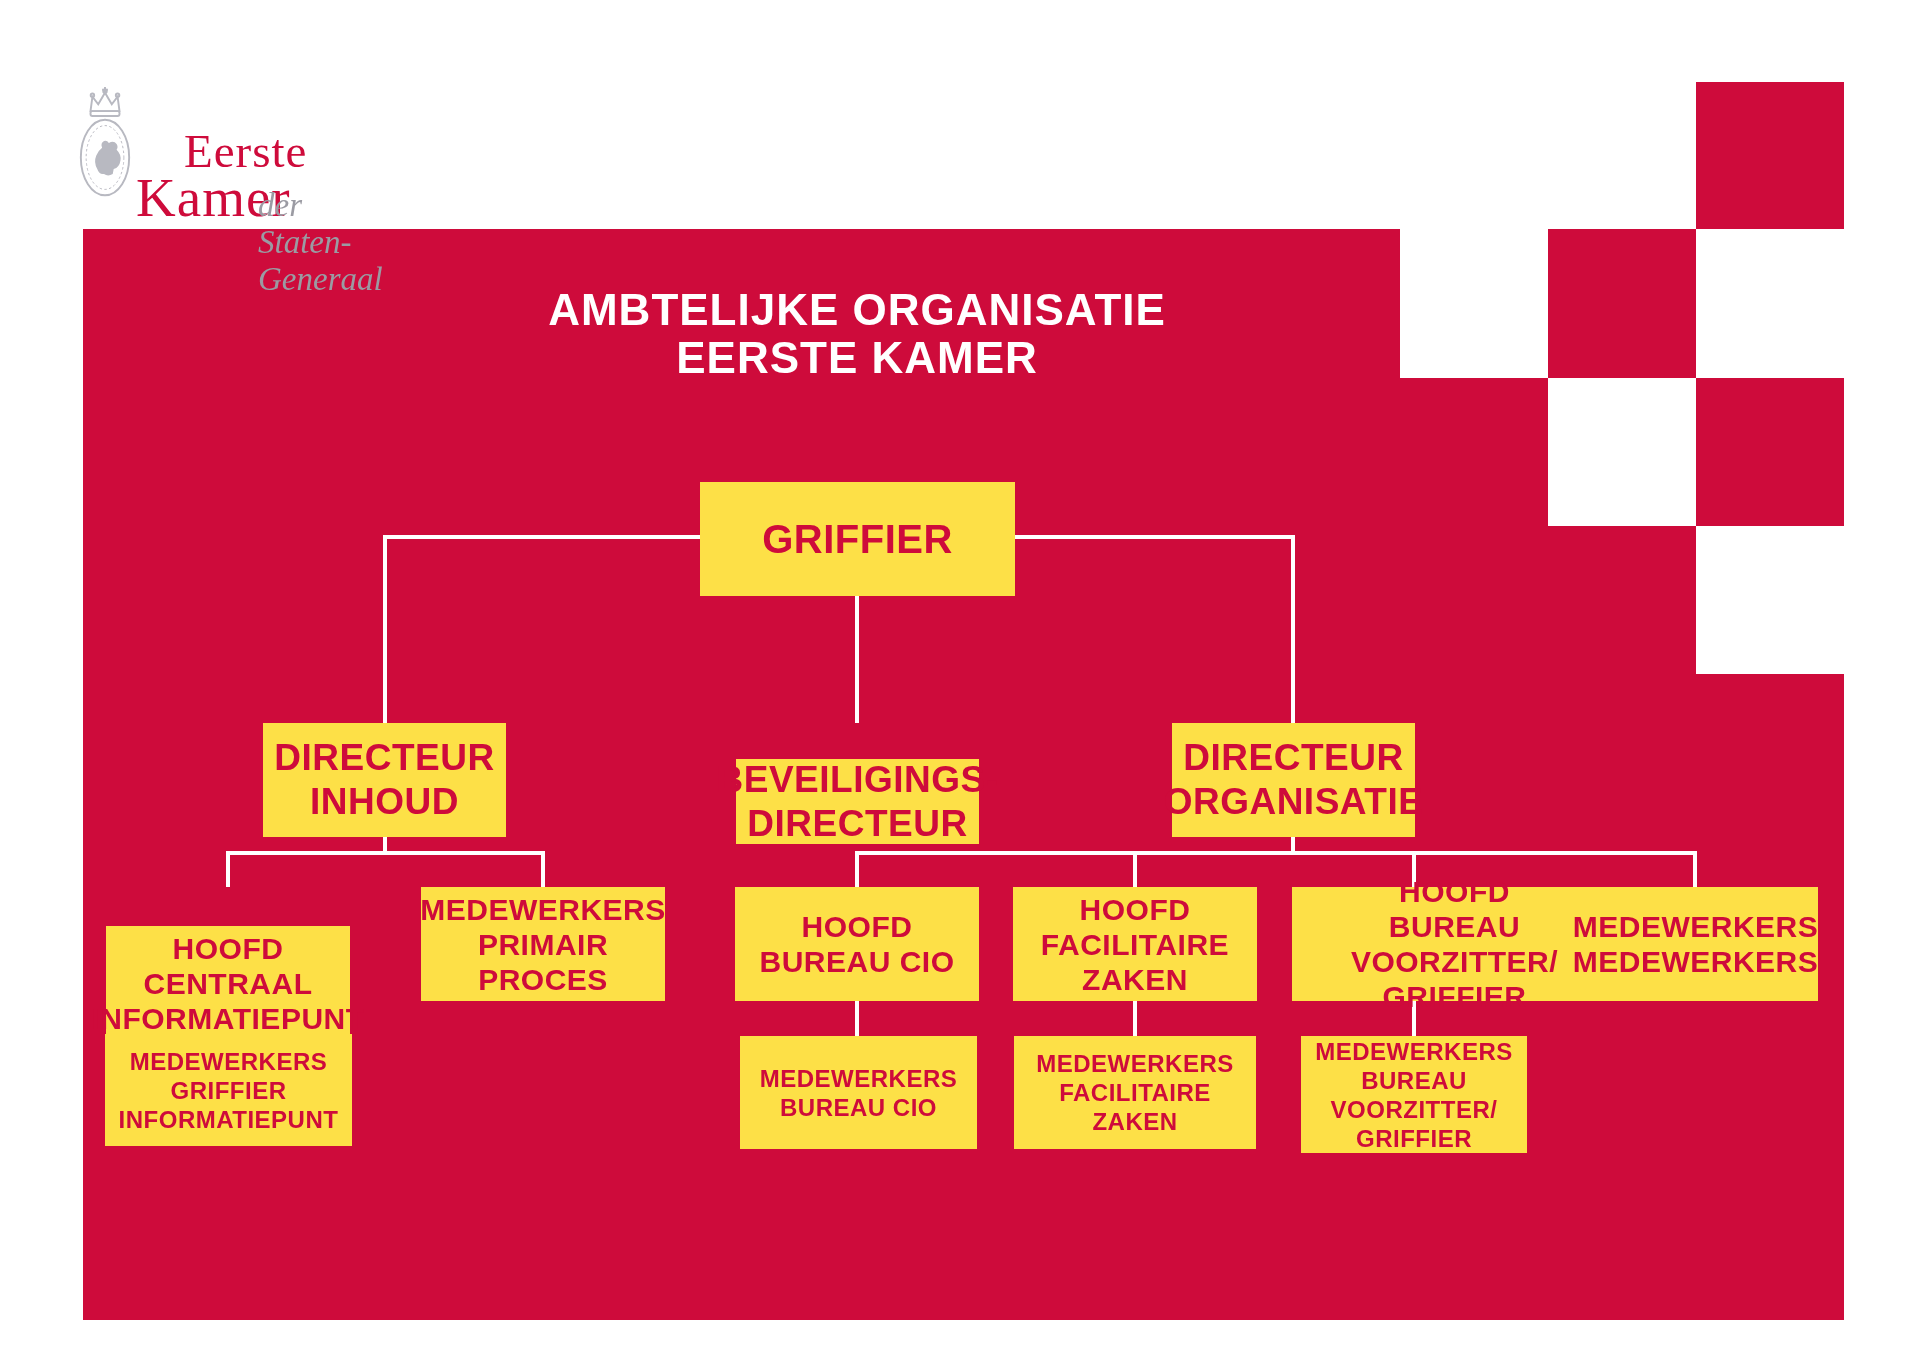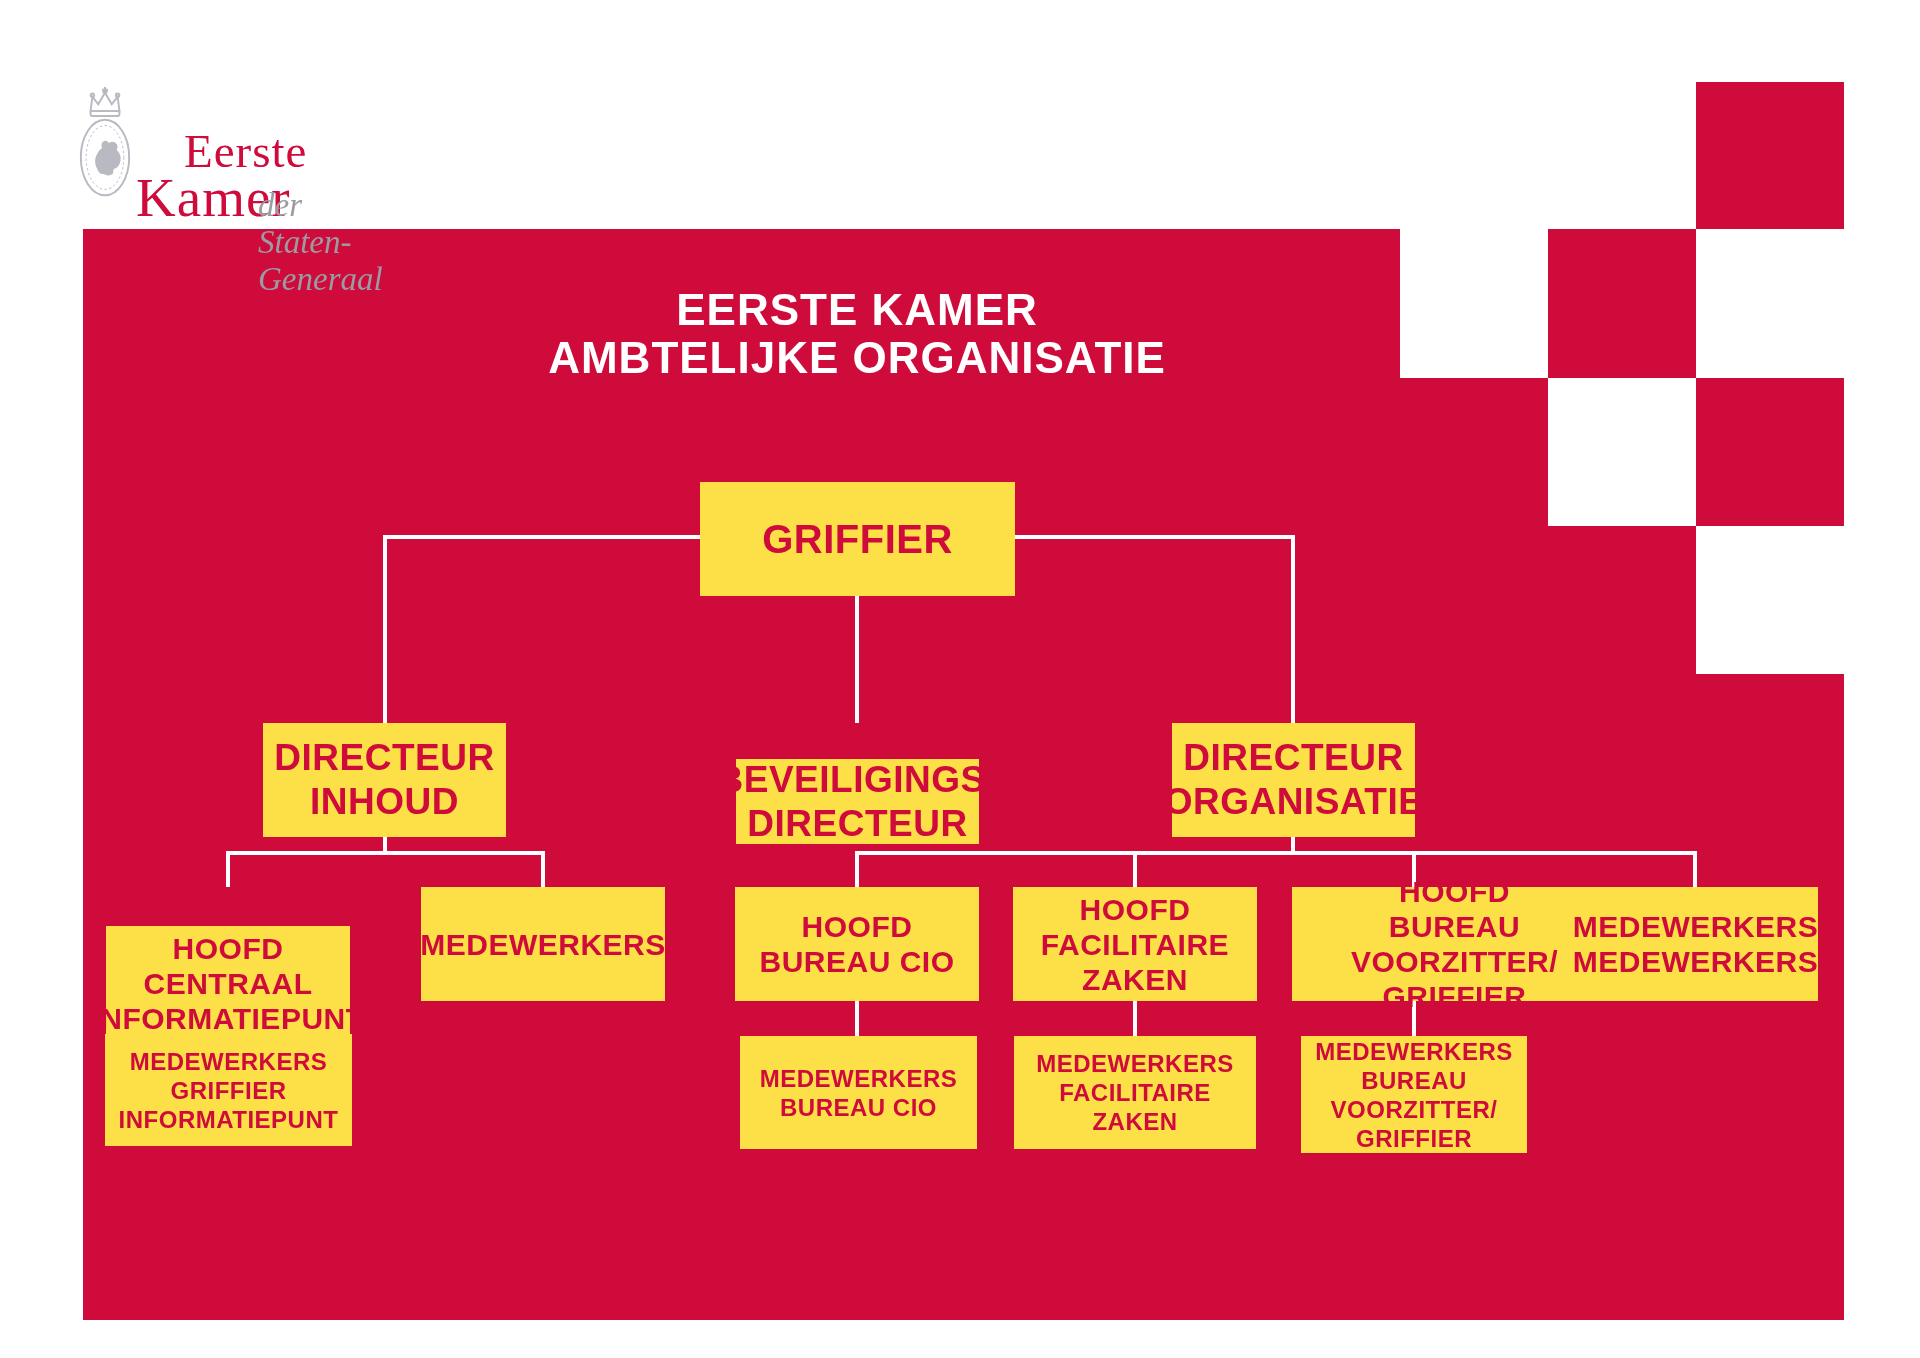--- a/index.html
+++ b/index.html
@@ -79,22 +79,22 @@
         <ellipse cx="30" cy="76" rx="19.5" ry="33" stroke-width="1" stroke-dasharray="2.5,2.5"></ellipse>
       </g>
       <path d="M22 88 q-4 -7 -1 -14 q2 -5 6 -8 q-2 -5 2 -7 q3 -1 5 2 q5 -3 8 1 q2 3 0 6 q5 5 4 11 q-1 7 -7 9 l-1 5 q-5 3 -9 0 q-5 1 -7 -5 Z" fill="#B8B9C1"></path>
     </svg>
     <div class="wm1">Eerste</div>
     <div class="wm2">Kamer</div>
     <div class="wm3">der Staten-Generaal</div>
   </div>
 
   <div class="title">
+    <span>AMBTELIJKE ORGANISATIE</span>
     <span>EERSTE KAMER</span>
-    <span>AMBTELIJKE ORGANISATIE</span>
   </div>
 
   <div class="hline" style="left:383px;top:535px;width:317px;height:4px;"></div>
   <div class="hline" style="left:1015px;top:535px;width:280px;height:4px;"></div>
   <div class="vline" style="left:383px;top:535px;width:4px;height:188px;"></div>
   <div class="vline" style="left:855px;top:596px;width:4px;height:127px;"></div>
   <div class="vline" style="left:1291px;top:535px;width:4px;height:188px;"></div>
 
   <div class="vline" style="left:383px;top:836px;width:4px;height:19px;"></div>
   <div class="hline" style="left:226px;top:851px;width:319px;height:4px;"></div>
@@ -132,20 +132,21 @@
     <span>ORGANISATIE</span>
   </div>
 
   <div class="node lv3 n-hcip">
     <span>HOOFD CENTRAAL</span>
     <span>INFORMATIEPUNT</span>
   </div>
 
   <div class="node lv3 n-mpp">
     <span>MEDEWERKERS</span>
+    <span>PRIMAIR PROCES</span>
   </div>
 
   <div class="node lv3 n-hbc">
     <span>HOOFD</span>
     <span>BUREAU CIO</span>
   </div>
 
   <div class="node lv3 n-hfz">
     <span>HOOFD</span>
     <span>FACILITAIRE ZAKEN</span>

